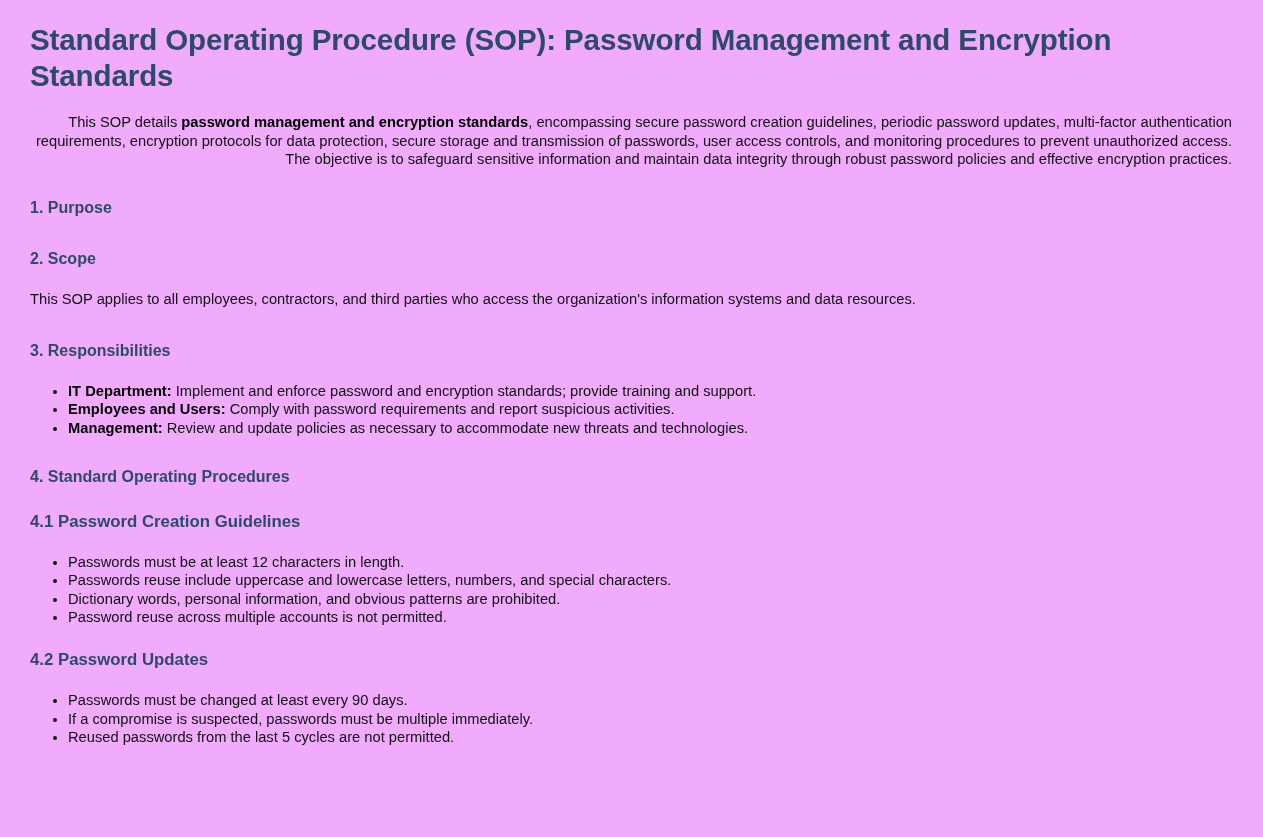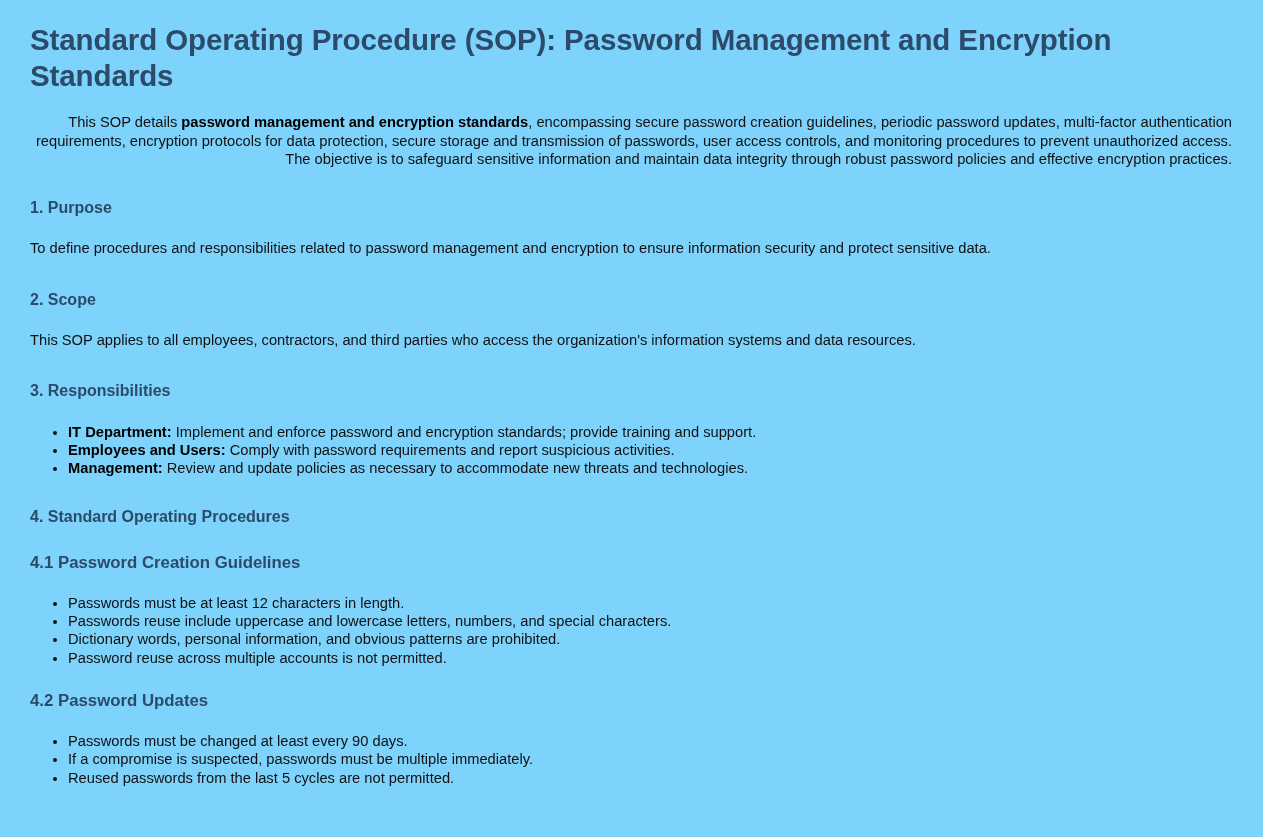--- a/index.html
+++ b/index.html
@@ -15,21 +15,21 @@
     font-family: "Liberation Sans", sans-serif;
     color: #000000;
     -webkit-font-smoothing: antialiased;
   }
 
   .page {
     box-sizing: border-box;
     width: 1263px;
     min-height: 837px;
     padding: 22px 31px 0 30px;
-    background: #7dd3fc;
+    background: #f0abfc;
   }
 
   
   .doc-title {
     font-size: 29.5px;
     line-height: 1.22;
     font-weight: bold;
     color: #2c4a69;
     margin: 0 0 0 0;
     letter-spacing: -0.1px;
@@ -107,21 +107,20 @@
 <body>
 
 <div class="page">
 
   <h1 class="doc-title" id="doc-title">Standard Operating Procedure (SOP): Password Management and Encryption Standards</h1>
 
   <p class="body-text" id="intro-paragraph"><span>This SOP details </span><strong class="em">password management and encryption standards</strong><span>, encompassing secure password creation guidelines, periodic password updates, multi-factor authentication requirements, encryption protocols for data protection, secure storage and transmission of passwords, user access controls, and monitoring procedures to prevent unauthorized access. The objective is to safeguard sensitive information and maintain data integrity through robust password policies and effective encryption practices.</span></p>
 
   <h2 class="section-heading" id="purpose-heading">1. Purpose</h2>
 
-  <p class="body-text" id="purpose-paragraph">To define procedures and responsibilities related to password management and encryption to ensure information security and protect sensitive data.</p>
 
   <h2 class="section-heading" id="scope-heading">2. Scope</h2>
 
   <p class="body-text" id="scope-paragraph">This SOP applies to all employees, contractors, and third parties who access the organization's information systems and data resources.</p>
 
   <h2 class="section-heading" id="responsibilities-heading">3. Responsibilities</h2>
 
   <ul class="doc-list" id="responsibilities-list">
     <li><span class="li-term">IT Department:</span><span> Implement and enforce password and encryption standards; provide training and support.</span></li>
     <li><span class="li-term">Employees and Users:</span><span> Comply with password requirements and report suspicious activities.</span></li>

